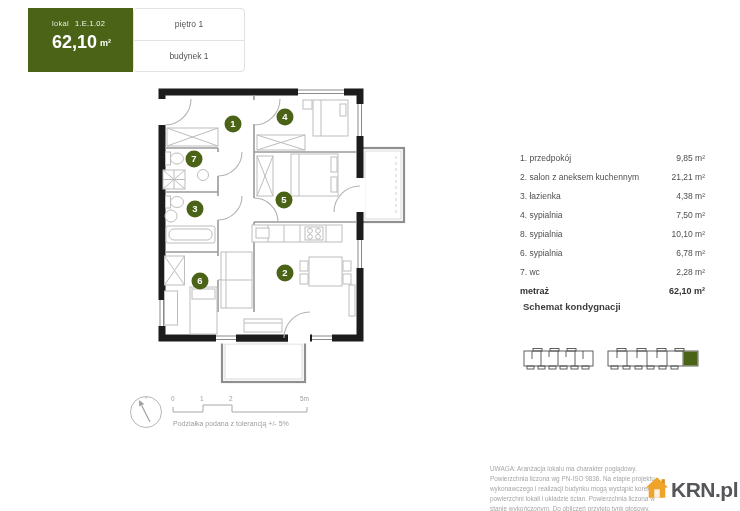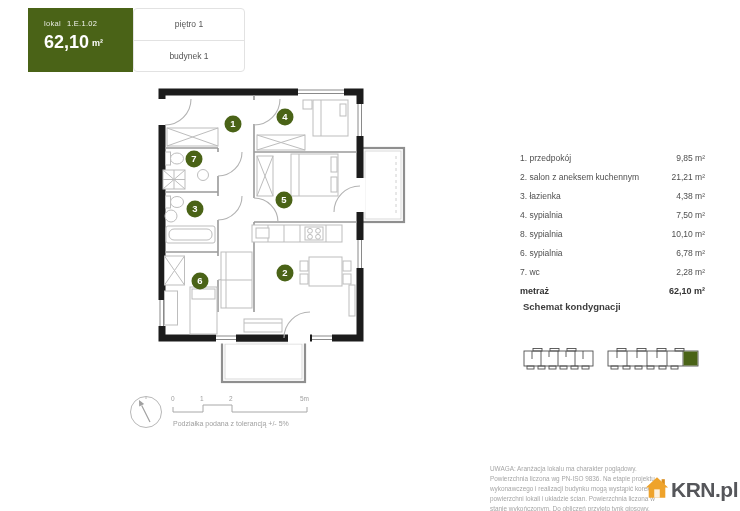--- a/index.html
+++ b/index.html
@@ -8,21 +8,21 @@
   }
   *{margin:0;padding:0;box-sizing:border-box;}
   html,body{background:#fff;}
   body{
     width:740px;height:511px;position:relative;overflow:hidden;
     font-family:"Liberation Sans","DejaVu Sans",sans-serif;color:var(--text);
   }
   
   .hdr-green{
     position:absolute;left:28px;top:8px;width:105px;height:64px;
-    background:var(--green);padding:11px 0 0 16px;
+    background:var(--green);padding:11px 0 0 24px;
   }
   .hdr-lokal{font-size:7.5px;color:rgba(255,255,255,.85);letter-spacing:.3px;}
   .hdr-lokal .id{margin-left:6px;color:rgba(255,255,255,.95);}
   .hdr-area{margin-top:4px;color:#fff;font-weight:bold;font-size:18px;}
   .hdr-area .unit{font-size:9px;font-weight:bold;margin-left:3px;vertical-align:2px;}
   .hdr-cells{
     position:absolute;left:133px;top:8px;width:112px;height:64px;
     border:1px solid #e2e2e2;border-radius:4px;background:#fff;
     display:flex;flex-direction:column;
   }

